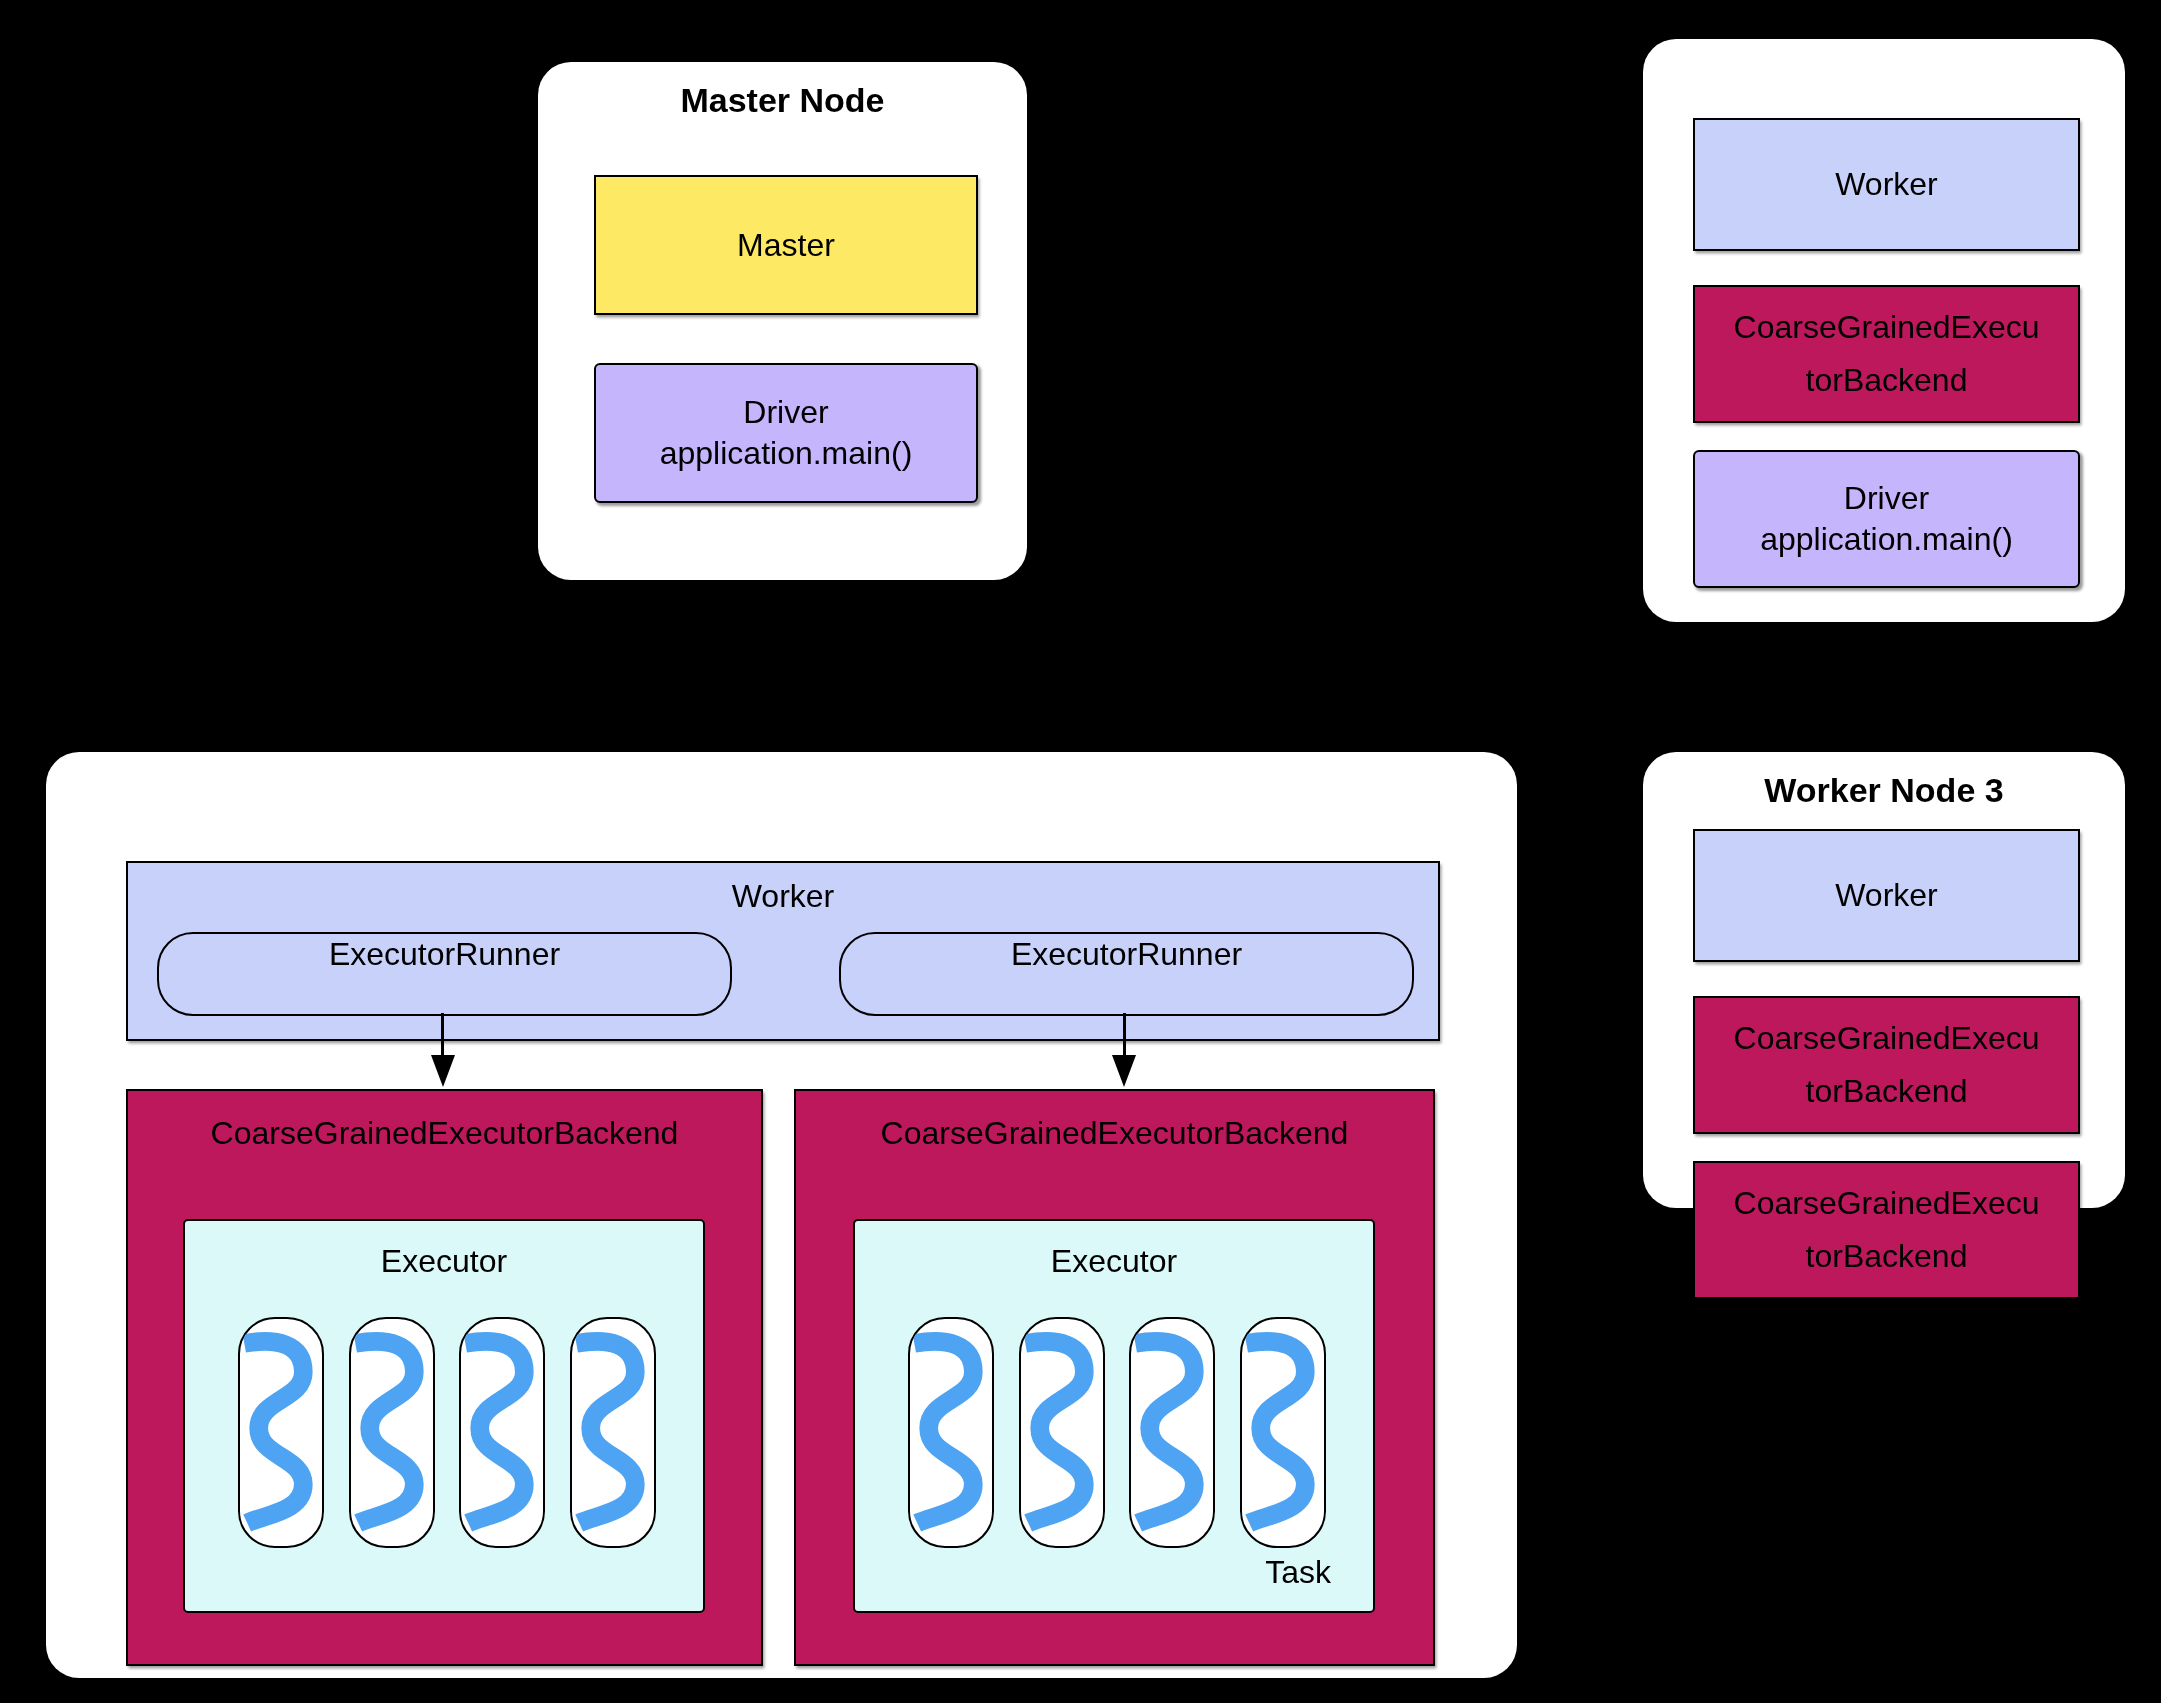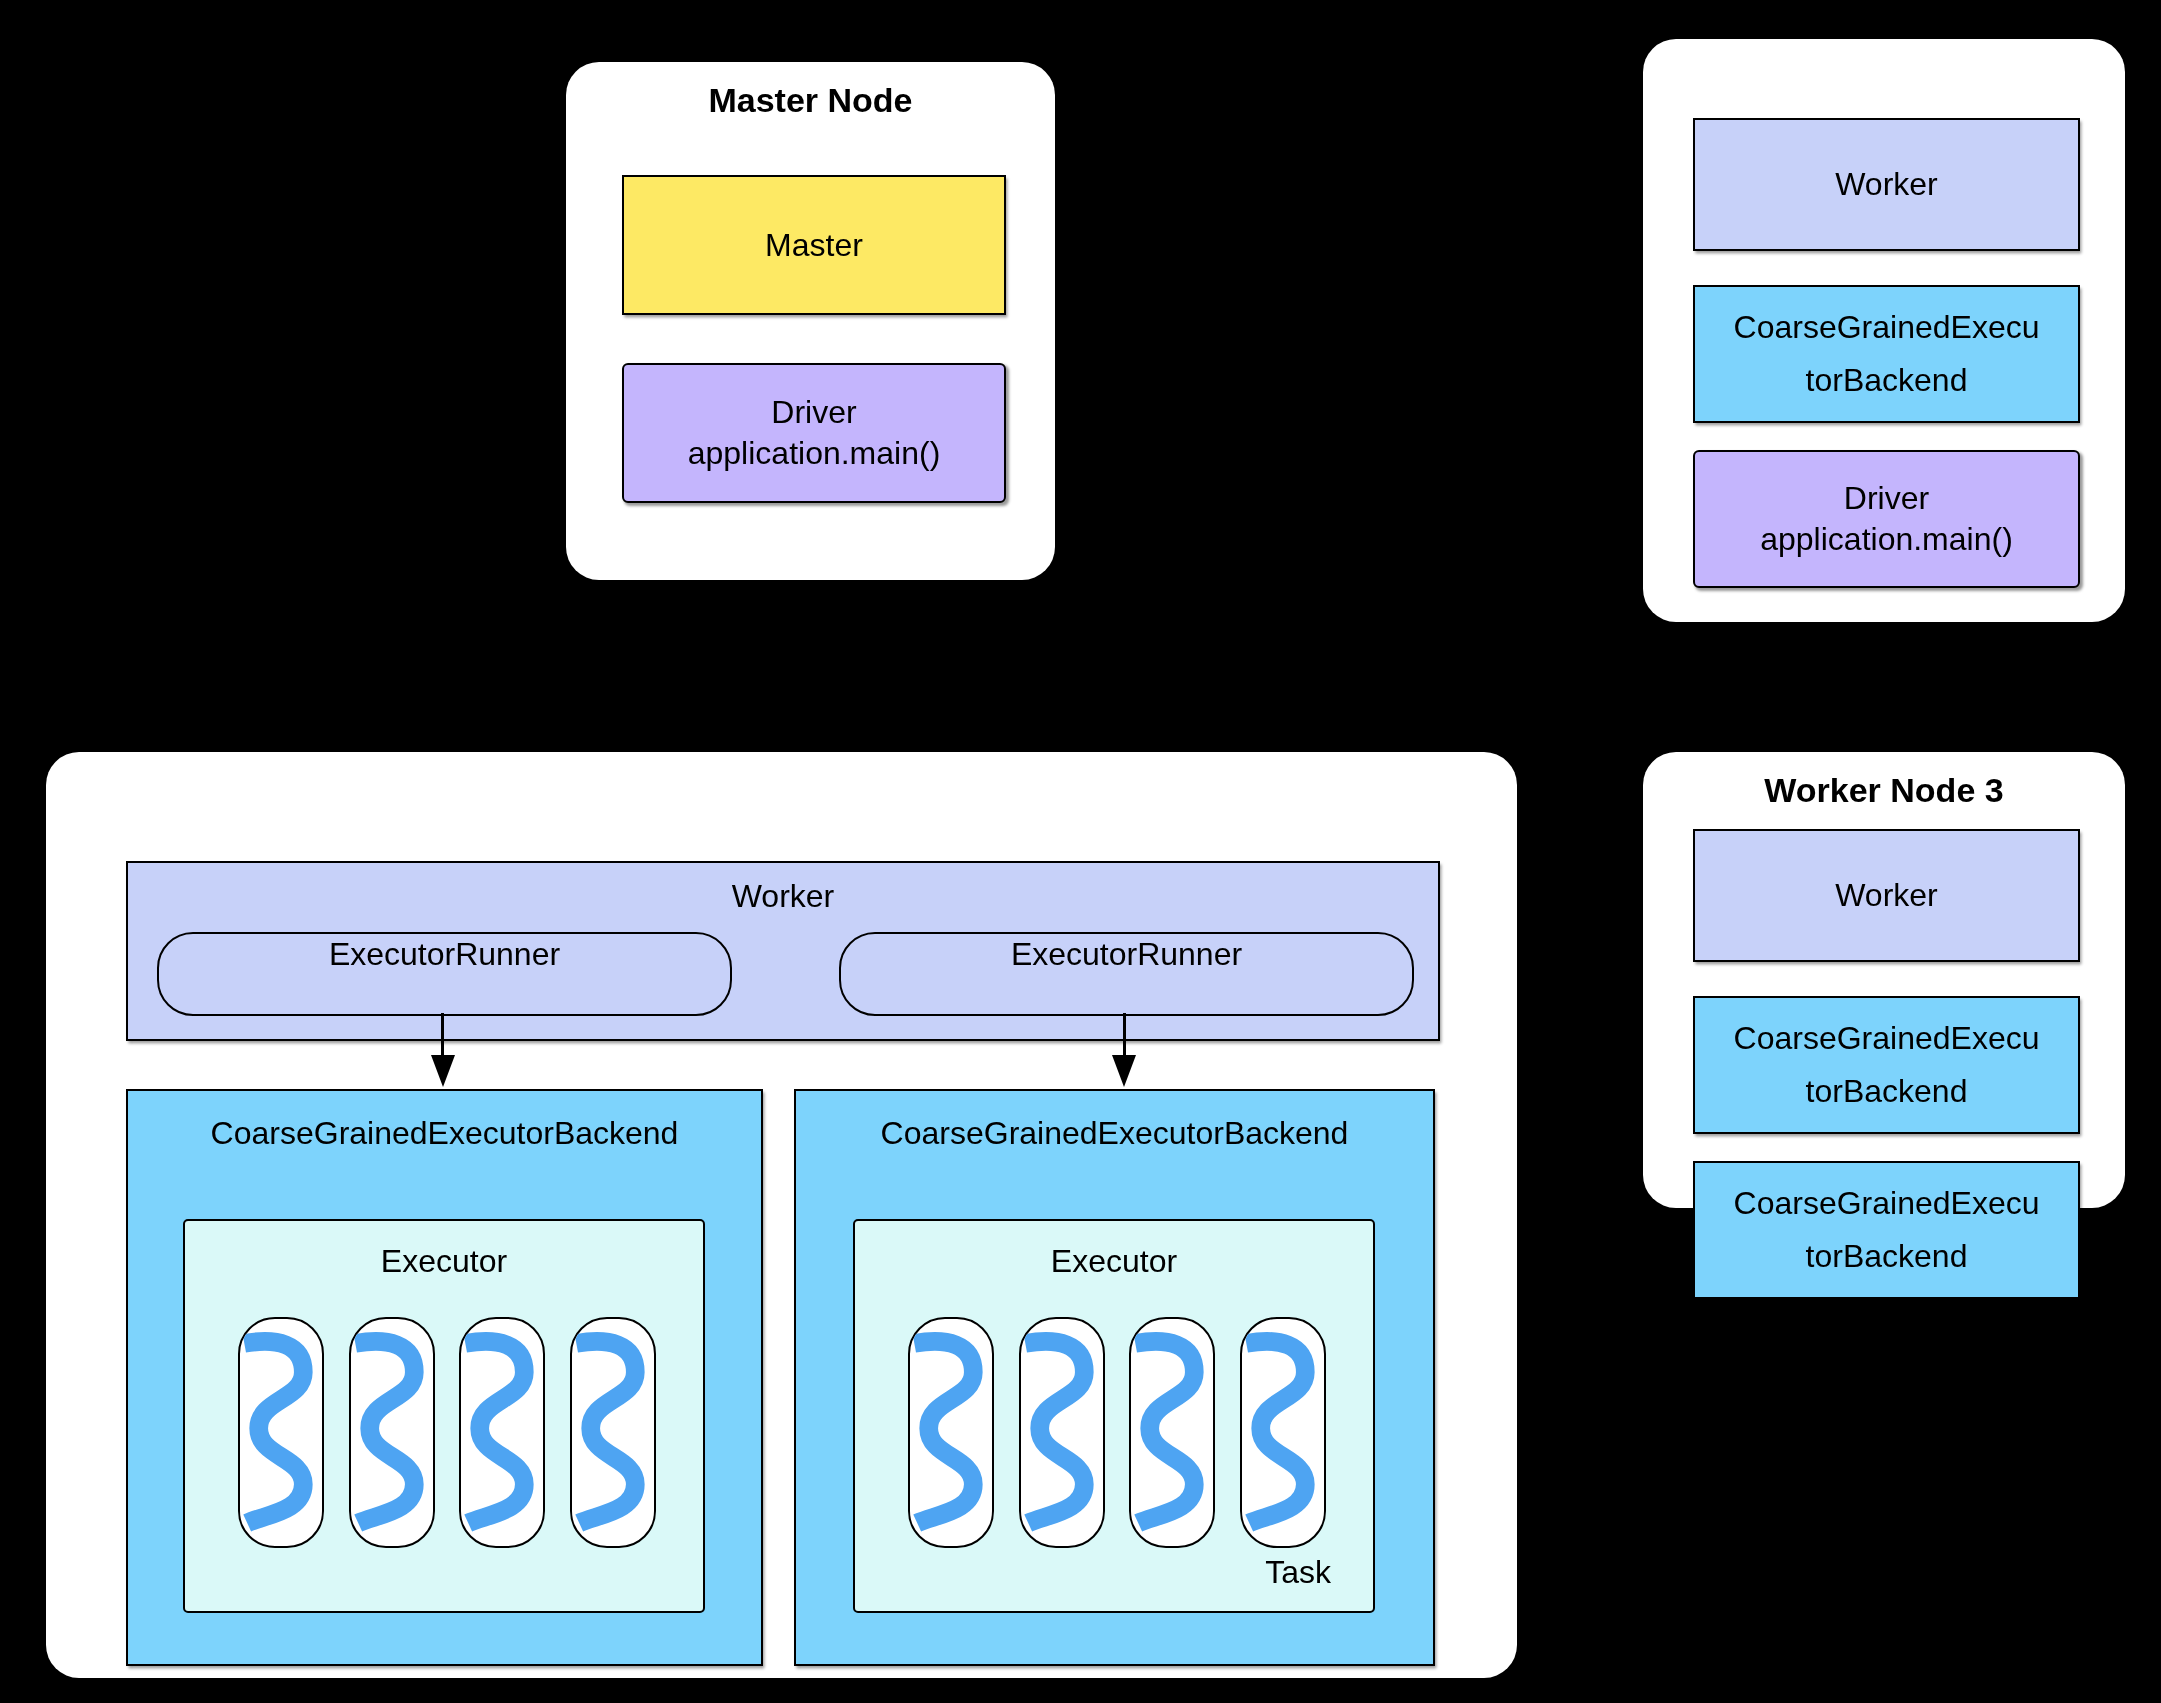--- a/index.html
+++ b/index.html
@@ -38,21 +38,21 @@
     flex-direction: column;
     align-items: center;
     justify-content: center;
     text-align: center;
     font-size: 32px;
     line-height: 1.28;
     box-shadow: 2.2px 2.9px 2.9px rgba(0,0,0,0.40);
   }
   .yellow  { background: #fde964; justify-content: center; }
   .lav     { background: #c7d1f9; }
-  .cyanbox { background: #7dd3fc; gap: 12px; }
+  .cyanbox { background: #be185d; gap: 12px; }
   .pinkbox { background: #c4b5fd; border-radius: 6px; }
 
   .rounded-cell {
     position: absolute;
     border: 2.9px solid #000000;
     border-radius: 36px;
     display: flex;
     align-items: flex-start;
     justify-content: center;
     text-align: center;
@@ -101,21 +101,21 @@
     right: 42px;
     bottom: 18px;
     font-size: 32px;
   }
 </style>
 </head>
 <body>
 
 <div class="canvas">
 
-  <div class="panel" style="left:566px; top:62px; width:489px; height:518px;">
+  <div class="panel" style="left:538px; top:62px; width:489px; height:518px;">
     <div class="panel-title">Master Node</div>
     <div class="cell yellow" style="left:56px; top:113px; width:380px; height:136px;">
       <div>Master</div>
     </div>
     <div class="cell pinkbox" style="left:56px; top:301px; width:380px; height:136px;">
       <div>Driver</div>
       <div>application.main()</div>
     </div>
   </div>
 

